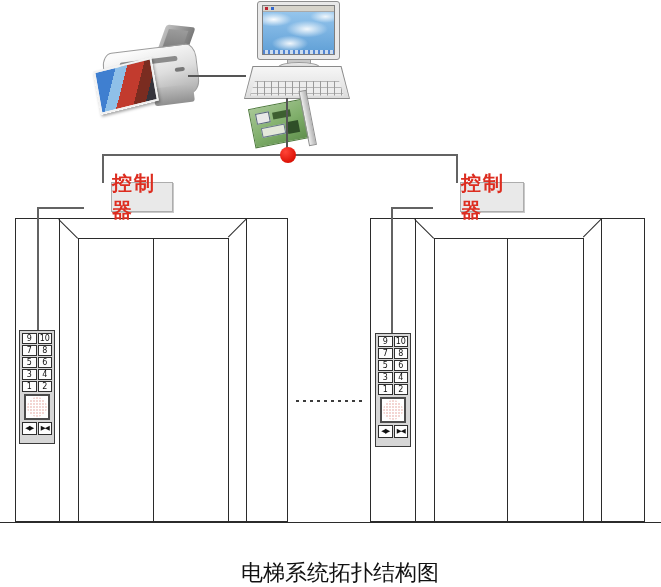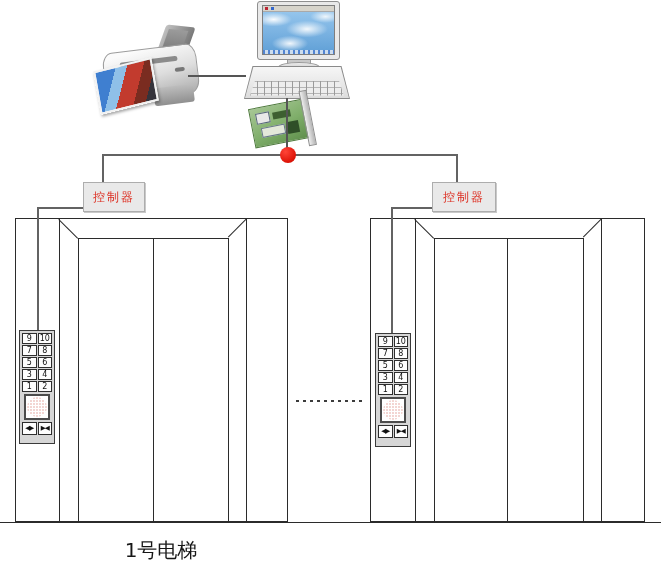--- a/index.html
+++ b/index.html
@@ -66,21 +66,21 @@
   .nic-chip1{position:absolute;left:5px;top:5px;width:12px;height:9px;background:#e8e8e8;border:1px solid #567;}
   .nic-chip2{position:absolute;left:22px;top:7px;width:18px;height:7px;background:#3d5f30;}
   .nic-chip3{position:absolute;left:8px;top:20px;width:22px;height:8px;background:#e3e8da;border:1px solid #678;}
   .nic-chip4{position:absolute;left:34px;top:19px;width:12px;height:12px;background:#2f4f28;}
   .nic-bracket{position:absolute;left:53px;top:-6px;width:6px;height:54px;border:1px solid #8f8f8f;
                background:linear-gradient(90deg,#efefef,#b5b5b5);}
 
   
   .controller{position:absolute;width:60px;height:28px;background:#e9e9e9;border:1px solid #adadad;
               box-shadow:1px 1px 0 #c9c9c9;display:flex;align-items:center;justify-content:center;
-              color:#dd2d20;font-weight:normal;font-size:12px;letter-spacing:2px;z-index:6;}
+              color:#dd2d20;font-weight:bold;font-size:20px;letter-spacing:2px;z-index:6;margin-left:28px;}
 
   
   .elevator{position:absolute;top:218px;height:304px;border:1px solid #2b2b2b;background:#fff;
             box-sizing:border-box;z-index:1;}
   .ev-frame-v{position:absolute;top:0;width:1px;height:100%;background:#2b2b2b;}
   .ev-diag{position:absolute;top:0;height:1px;background:#2b2b2b;transform-origin:0 0;}
   .ev-door{position:absolute;left:62px;top:19px;width:151px;height:285px;border:1px solid #2b2b2b;
            border-bottom:none;box-sizing:border-box;}
   .ev-split{position:absolute;left:137px;top:19px;width:1px;height:285px;background:#2b2b2b;}
 
@@ -229,15 +229,15 @@
     <div class="doorbtns">
       <div class="key">◀▶</div>
       <div class="key">▶◀</div>
     </div>
   </div>
 
   <div class="dots"></div>
 
   <div class="outline" style="left:0;top:522px;width:661px;height:1px;z-index:1;"></div>
 
-  <div class="ev-label" style="left:61px;top:537px;">1号电梯</div>
+  <div class="diagram-title">电梯系统拓扑结构图</div>
 
 </div>
 
 </body></html>

